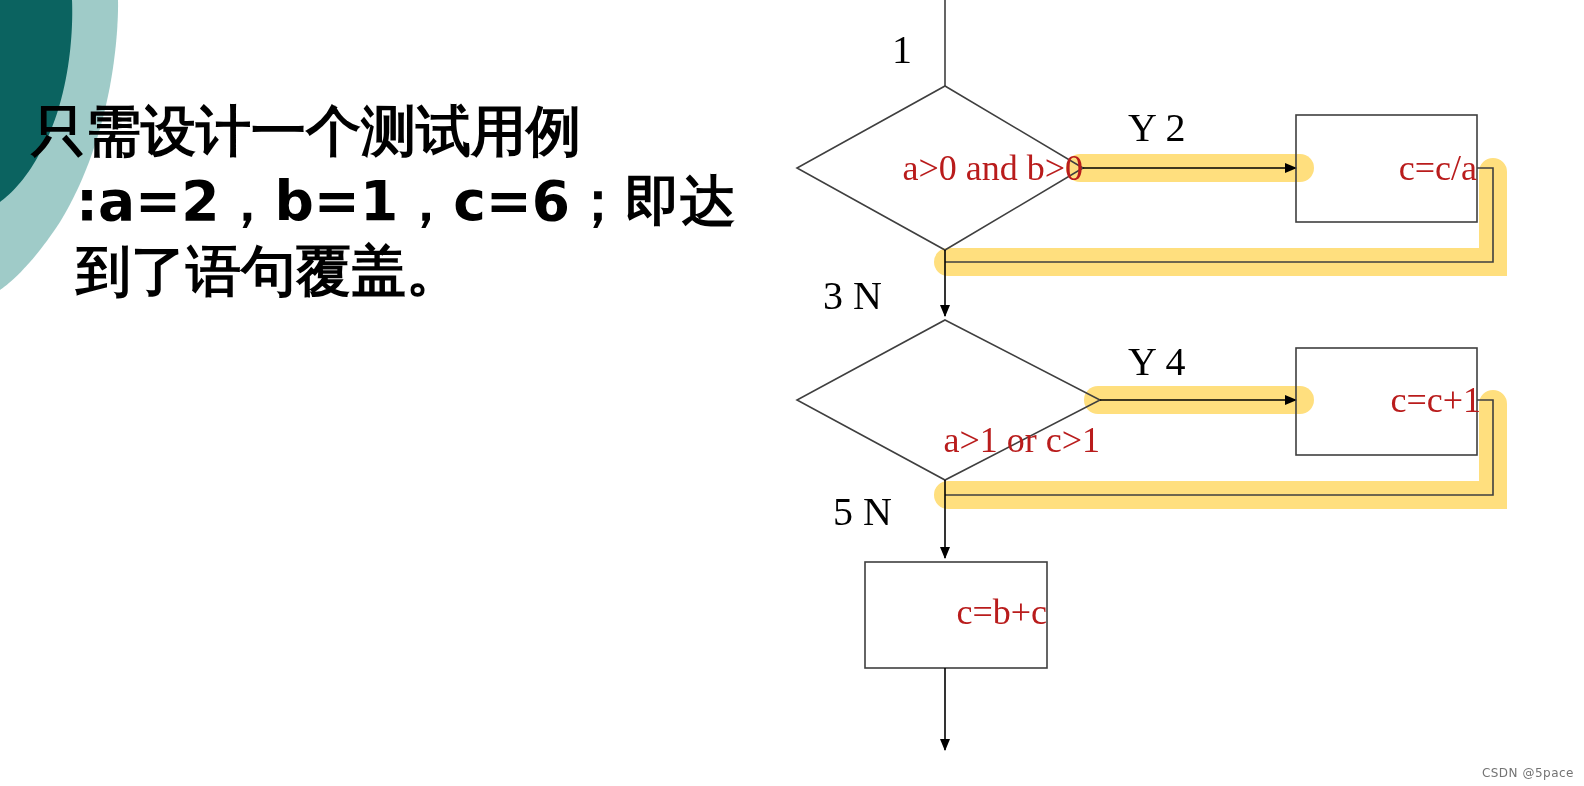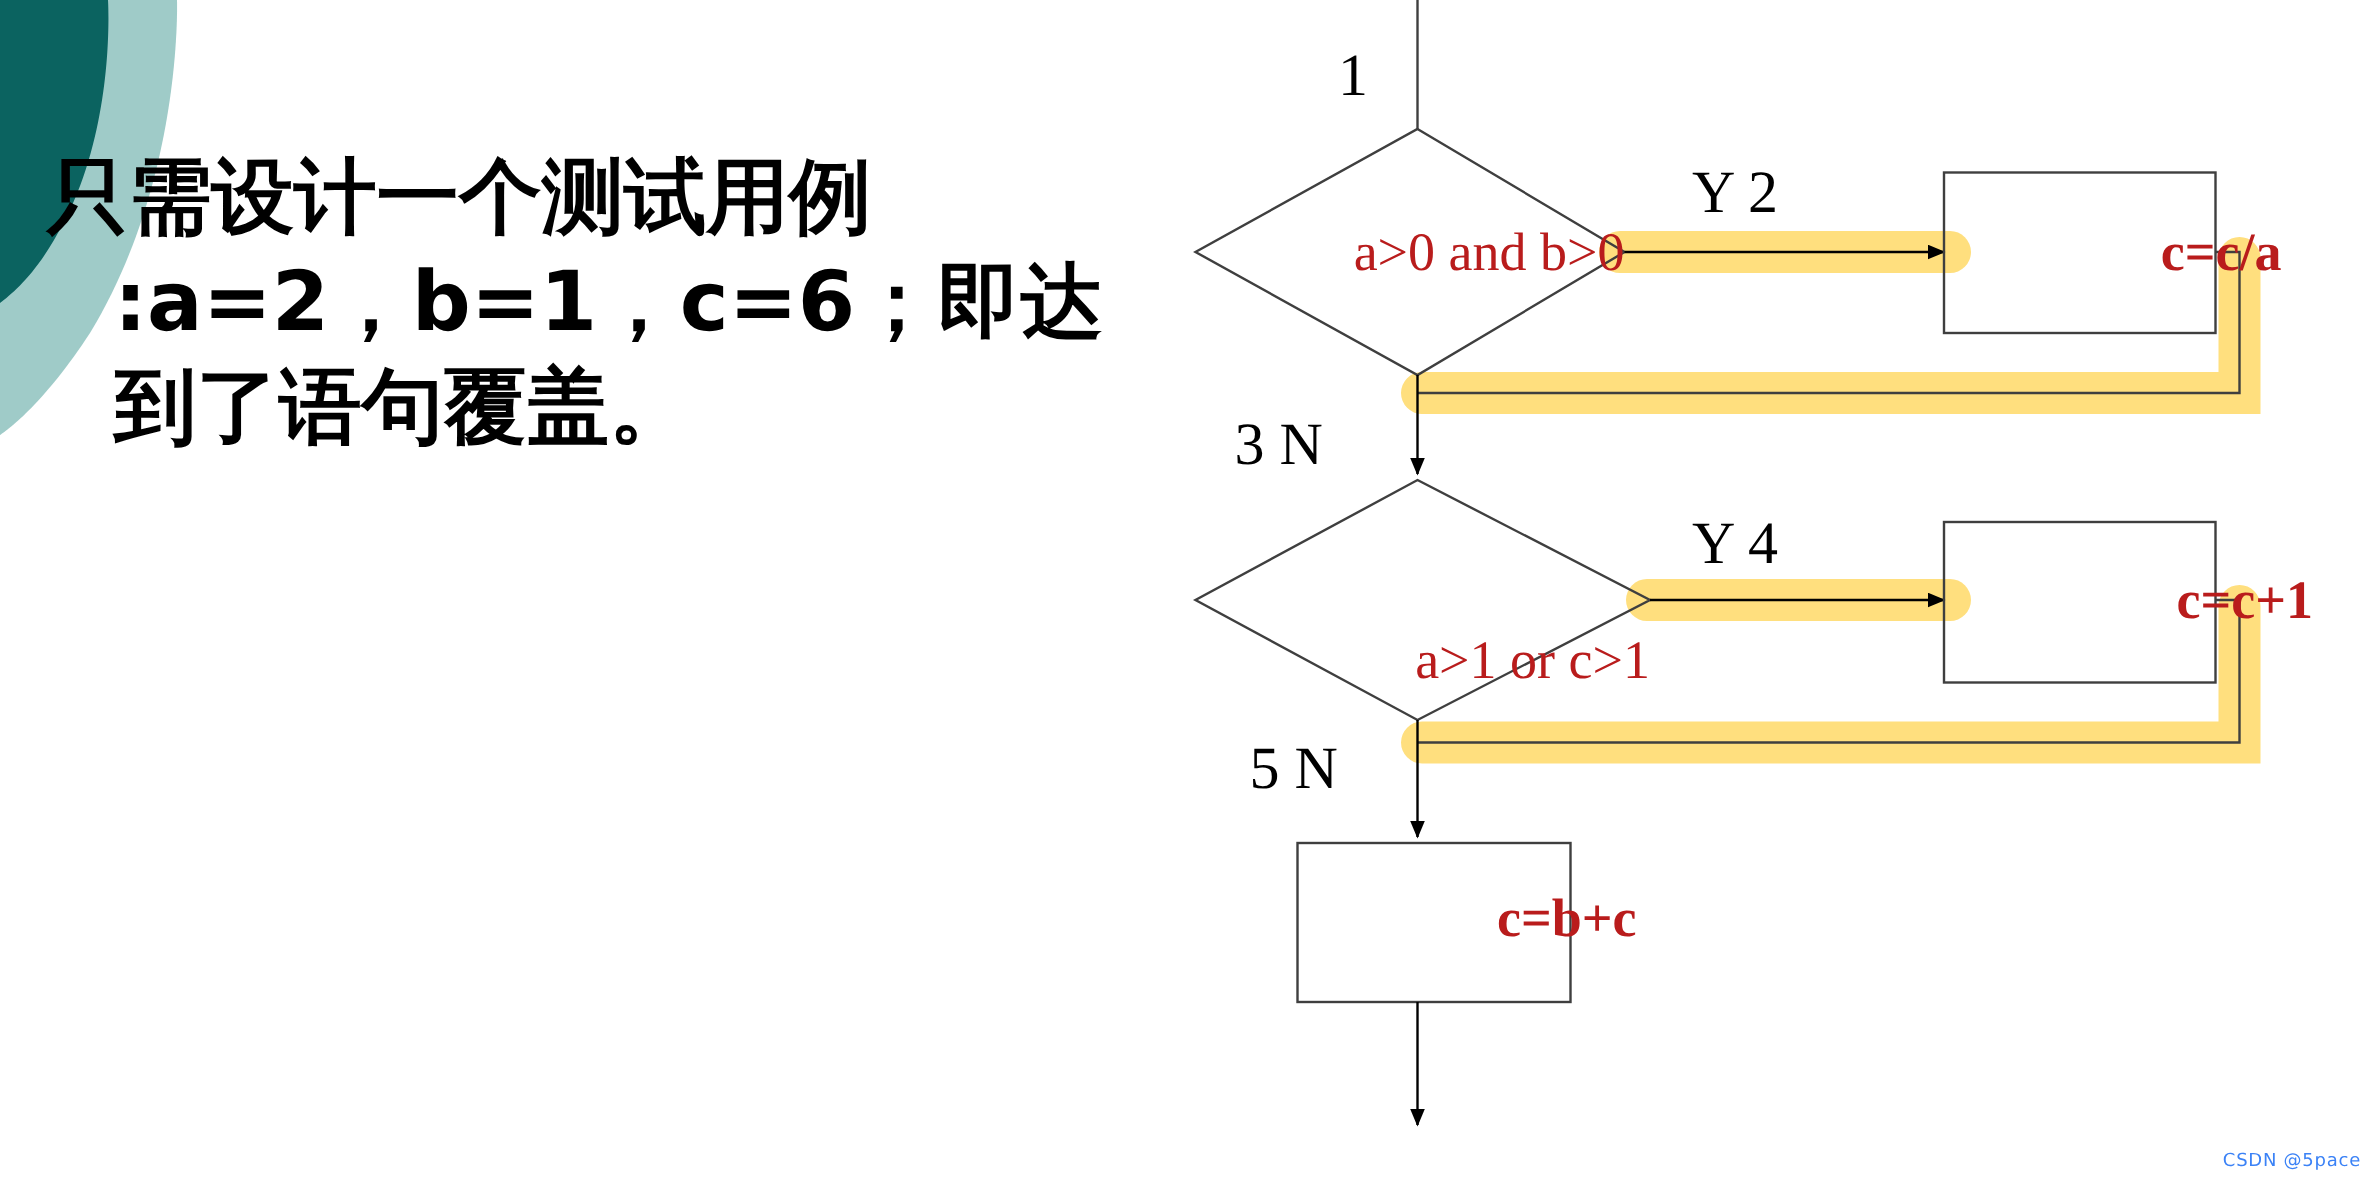--- a/index.html
+++ b/index.html
@@ -60,39 +60,39 @@
 
   .node-text {
     position: absolute;
     color: #b91c1c;
     font-family: "Liberation Serif", "DejaVu Serif", serif;
     font-size: 36px;
     line-height: 1;
     white-space: nowrap;
     text-align: right;
   }
-  .node-text.bold { font-weight: 700; padding-left: 44px; }
+  .node-text.bold { font-weight: 400; }
 
   .flow-label {
     position: absolute;
     color: #000000;
     font-family: "Liberation Serif", "DejaVu Serif", serif;
     font-size: 40px;
     line-height: 1;
     white-space: nowrap;
   }
 
   
   #watermark {
     position: absolute;
     right: 10px;
     bottom: 6px;
     font-family: "DejaVu Sans", "Liberation Sans", sans-serif;
     font-size: 12px;
-    color: #3b82f6;
+    color: #737373;
     letter-spacing: 0.5px;
     white-space: nowrap;
   }
 </style>
 </head>
 <body>
 
 <div id="slide">
 
   <svg class="corner-svg" viewBox="0 0 230 290">
@@ -155,21 +155,21 @@
         <path d="M165,668 L165,750" marker-end="url(#arrow)" stroke="#000000"></path>
       </g>
     </svg>
 
     <div class="node-text" style="left:17px; top:150px; width:286px;">a&gt;0 and b&gt;0</div>
 
     <div class="node-text bold" style="left:516px; top:150px; width:181px;">c=c/a</div>
 
     <div class="node-text" style="left:17px; top:382px; width:303px;margin-top:40px;">a&gt;1 or c&gt;1</div>
 
-    <div class="node-text bold" style="left:533px; top:382px; width:185px;">c=c+1</div>
+    <div class="node-text bold" style="left:516px; top:382px; width:185px;">c=c+1</div>
 
     <div class="node-text bold" style="left:85px; top:594px; width:182px;">c=b+c</div>
 
     <div class="flow-label" style="left:112px; top:30px;">1</div>
 
     <div class="flow-label" style="left:348px; top:108px;">Y  2</div>
 
     <div class="flow-label" style="left:43px; top:276px;">3  N</div>
 
     <div class="flow-label" style="left:348px; top:342px;">Y  4</div>

